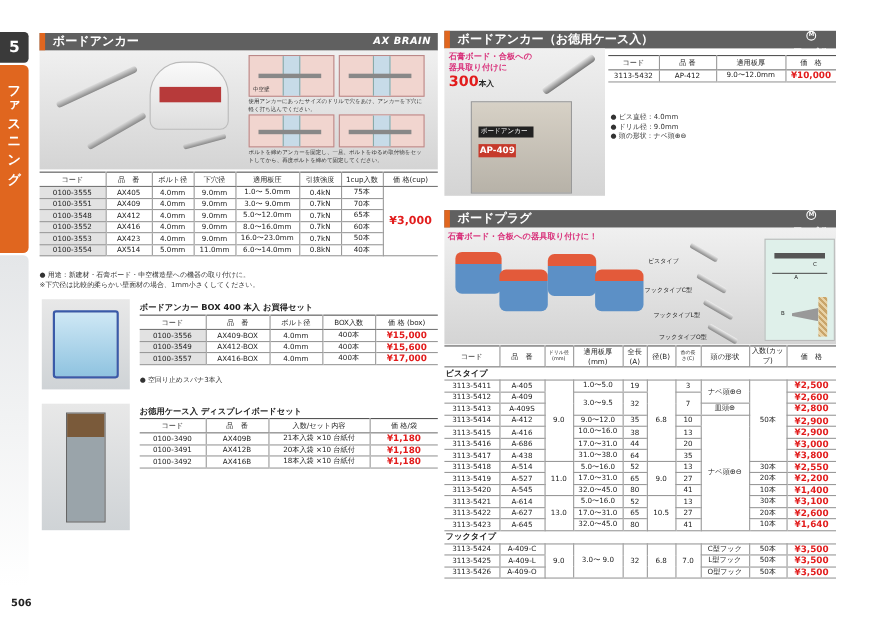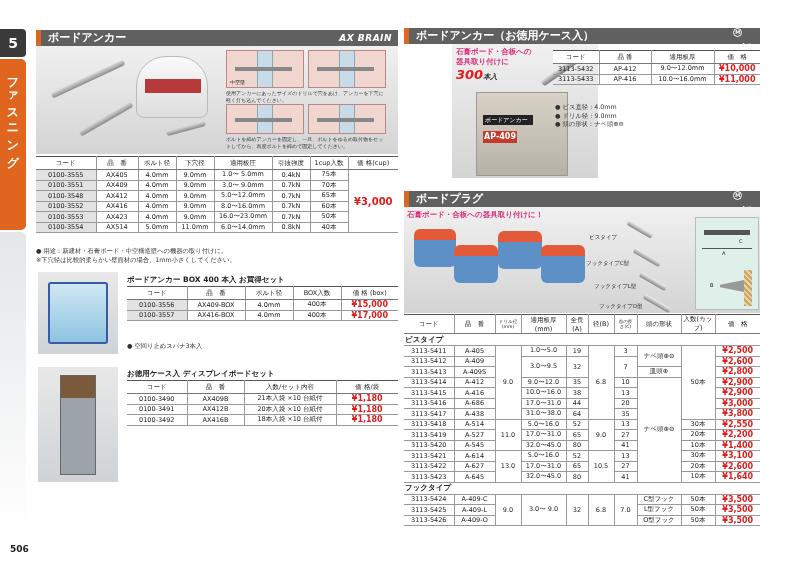--- a/index.html
+++ b/index.html
@@ -176,20 +176,27 @@
     </thead>
   <tbody>
     <tr>
       <td class="code">0100-3556</td>
       <td>AX409-BOX</td>
       <td>4.0mm</td>
       <td>400本</td>
       <td class="price">¥15,000</td>
     </tr>
     <tr>
+      <td class="code">0100-3549</td>
+      <td>AX412-BOX</td>
+      <td>4.0mm</td>
+      <td>400本</td>
+      <td class="price">¥15,600</td>
+    </tr>
+    <tr>
       <td class="code">0100-3557</td>
       <td>AX416-BOX</td>
       <td>4.0mm</td>
       <td>400本</td>
       <td class="price">¥17,000</td>
     </tr>
   </tbody>
 </table>
 <div class="note" style="left:127px; top:342px;">● 空回り止めスパナ3本入</div>
 
@@ -228,26 +235,26 @@
   </tbody>
 </table>
 
 <div class="sec-head" style="left:404px; top:28px; width:356px;">
   <span>ボードアンカー（お徳用ケース入）</span>
   <span class="brand-marvel">
     <span class="marvel-icon">M</span>
     <span>マーベル</span>
   </span>
 </div>
-<div class="hero" style="left:404px; top:44px; width:146px; height:134px;margin-left:48px;">
+<div class="hero" style="left:404px; top:44px; width:146px; height:134px;">
   <div class="pink" style="position:absolute; left:4px; top:3px; font-size:7.5px; line-height:10px;">
     <div>石膏ボード・合板への</div>
     <div>器具取り付けに</div>
   </div>
-  <div style="position:absolute; left:4px; top:23px; color:#e21c1c; font-weight:bold;font-style:italic;">
+  <div style="position:absolute; left:4px; top:23px; color:#e21c1c; font-weight:bold;">
     <span style="font-size:13px;">300</span><span style="font-size:7px; color:#222;">本入</span>
   </div>
   <div style="position:absolute; left:24px; top:48px; width:92px; height:84px; background:linear-gradient(#d7d1c6,#b7b2a8); border:1px solid #999;">
     <div style="position:absolute; left:6px; top:22px; width:50px; height:10px; background:#222; color:#fff; font-size:6px; line-height:10px; padding-left:2px;">ボードアンカー</div>
     <div style="position:absolute; left:6px; top:38px; width:34px; height:12px; background:#c63a2b; color:#fff; font-weight:bold; font-size:8px; line-height:12px; text-align:center;">AP-409</div>
   </div>
   <div style="position:absolute; left:85px; top:20px; width:56px; height:7px; background:linear-gradient(#eee,#777); transform:rotate(-35deg); border-radius:3px;"></div>
 </div>
 <table class="top bottom" style="left:553px; top:50px; width:207px;">
   <thead>
@@ -257,26 +264,20 @@
     <th style="width:63px;">適用板厚</th>
     <th>価　格</th>
   </tr>
     </thead>
   <tbody>
     <tr>
       <td>3113-5432</td>
       <td>AP-412</td>
       <td>9.0〜12.0mm</td>
       <td class="price">¥10,000</td>
-    </tr>
-    <tr>
-      <td>3113-5433</td>
-      <td>AP-416</td>
-      <td>10.0〜16.0mm</td>
-      <td class="price">¥11,000</td>
     </tr>
   </tbody>
 </table>
 <div class="note" style="left:555px; top:103px;">
   <div>● ビス直径：4.0mm</div>
   <div>● ドリル径：9.0mm</div>
   <div>● 頭の形状：ナベ頭⊕⊖</div>
 </div>
 
 <div class="sec-head" style="left:404px; top:191px; width:356px;">

